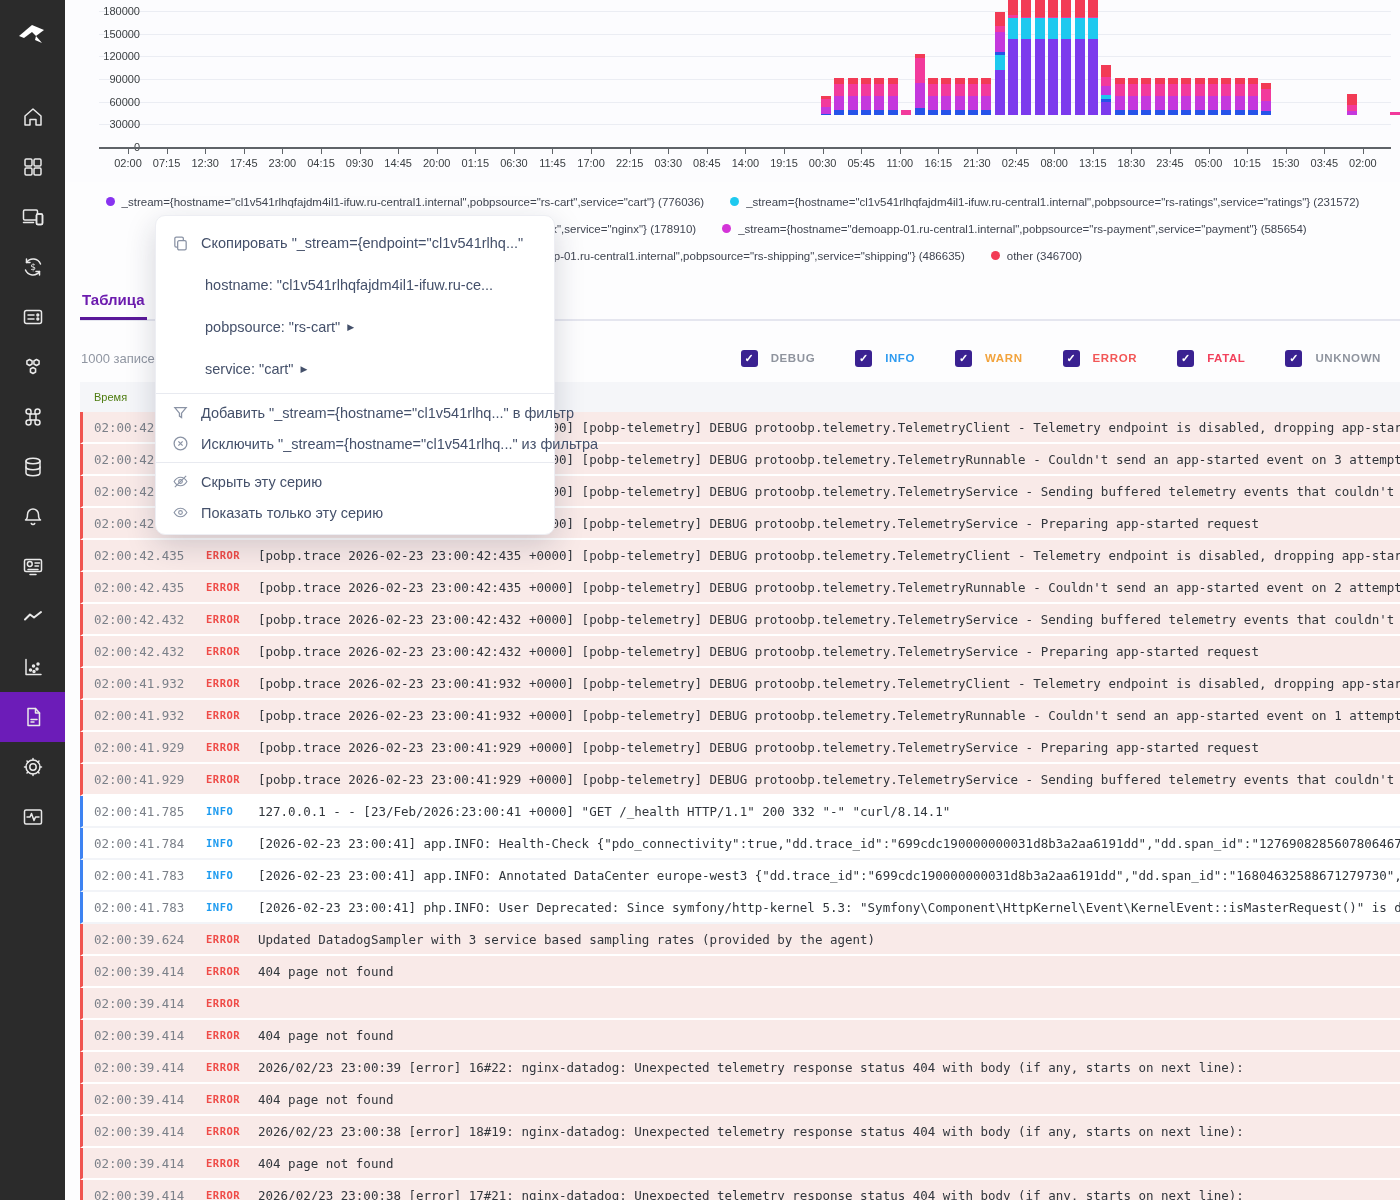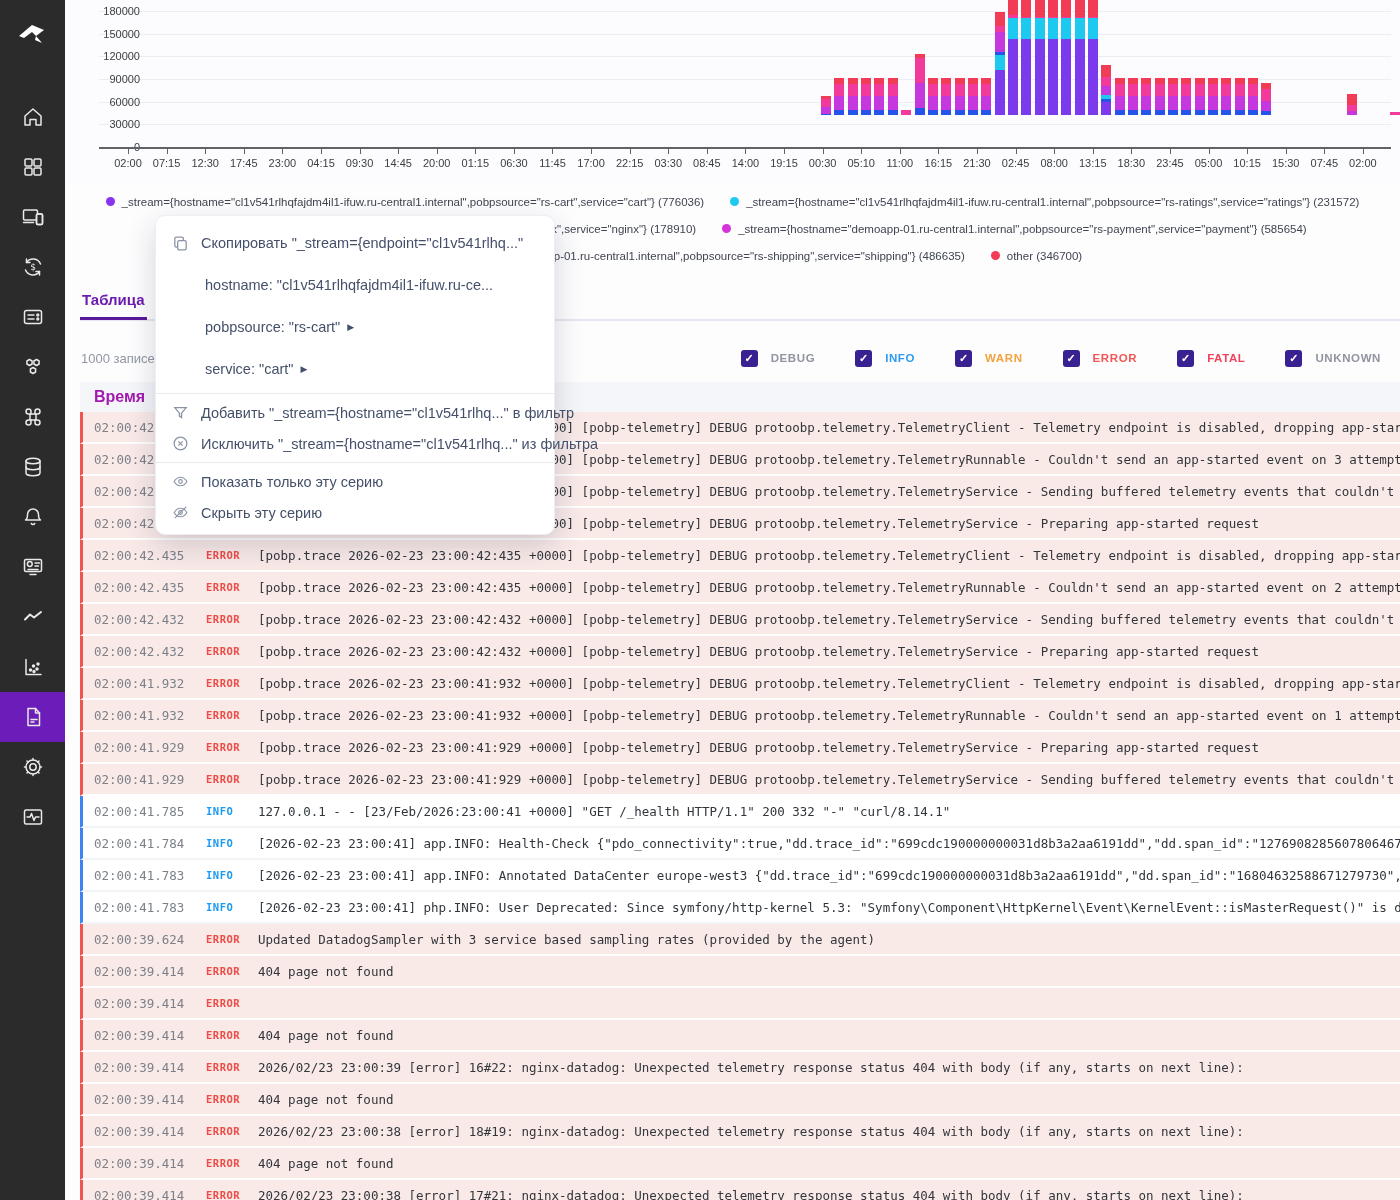--- a/index.html
+++ b/index.html
@@ -35,21 +35,21 @@
            align-items:center;justify-content:space-between;}
   .records{font-size:13px;color:#9096a2;}
   .levels{display:flex;align-items:center;gap:40px;padding-right:0px;}
   .level{display:flex;align-items:center;gap:13px;cursor:pointer;}
   .cbx{width:17px;height:17px;border-radius:3px;background:#3a2191;display:flex;align-items:center;
        justify-content:center;color:#fff;font-size:11px;font-weight:700;}
   .lvl-label{font-size:11.5px;font-weight:700;letter-spacing:.6px;}
   
   .thead{position:absolute;left:80px;top:382px;width:1320px;height:30px;background:#f5f6f9;
          display:flex;align-items:center;border-bottom:1px solid #e7e9f0;}
-  .thead span{padding-left:14px;font-size:16px;font-weight:700;color:#a21caf;}
+  .thead span{padding-left:14px;font-size:11px;font-weight:400;color:#4d7c0f;}
   .rows{position:absolute;left:80px;top:412px;width:1320px;bottom:0;overflow:hidden;}
   .row{height:30px;display:flex;align-items:center;border-left:3px solid;cursor:pointer;}
   .row.error{background:#f9eae8;border-left-color:#f0544f;border-bottom:2px solid #fff;}
   .row.info{background:#ffffff;border-left-color:#3e83f2;border-bottom:2px solid #f2f4f8;}
   .row .t{width:112px;padding-left:11px;color:#7b8089;font:12.5px "DejaVu Sans Mono",monospace;}
   .row .lvl{width:52px;font:700 10.5px "DejaVu Sans Mono",monospace;letter-spacing:.5px;}
   .lvl.error{color:#ef4b47;}
   .lvl.info{color:#1d9bf0;}
   .row .msg{flex:1;white-space:nowrap;overflow:hidden;color:#31363c;font:12.5px "DejaVu Sans Mono",monospace;}
   
@@ -452,21 +452,21 @@
         <div class="xlab" style="left: 563.26px;">03:30</div>
         <div class="xtick" style="left: 601.85px;"></div>
         <div class="xlab" style="left: 601.85px;">08:45</div>
         <div class="xtick" style="left: 640.44px;"></div>
         <div class="xlab" style="left: 640.44px;">14:00</div>
         <div class="xtick" style="left: 679.03px;"></div>
         <div class="xlab" style="left: 679.03px; text-align: center;">19:15</div>
         <div class="xtick" style="left: 717.62px;"></div>
         <div class="xlab" style="left: 717.62px;">00:30</div>
         <div class="xtick" style="left: 756.21px;"></div>
-        <div class="xlab" style="left: 756.21px;">05:10</div>
+        <div class="xlab" style="left: 756.21px;">05:45</div>
         <div class="xtick" style="left: 794.8px;"></div>
         <div class="xlab" style="left: 794.8px;">11:00</div>
         <div class="xtick" style="left: 833.39px;"></div>
         <div class="xlab" style="left: 833.39px;">16:15</div>
         <div class="xtick" style="left: 871.98px;"></div>
         <div class="xlab" style="left: 871.98px;">21:30</div>
         <div class="xtick" style="left: 910.57px;"></div>
         <div class="xlab" style="left: 910.57px;">02:45</div>
         <div class="xtick" style="left: 949.16px;"></div>
         <div class="xlab" style="left: 949.16px;">08:00</div>
@@ -476,21 +476,21 @@
         <div class="xlab" style="left: 1026.34px;">18:30</div>
         <div class="xtick" style="left: 1064.93px;"></div>
         <div class="xlab" style="left: 1064.93px;">23:45</div>
         <div class="xtick" style="left: 1103.52px;"></div>
         <div class="xlab" style="left: 1103.52px;">05:00</div>
         <div class="xtick" style="left: 1142.11px;"></div>
         <div class="xlab" style="left: 1142.11px;">10:15</div>
         <div class="xtick" style="left: 1180.7px;"></div>
         <div class="xlab" style="left: 1180.7px;">15:30</div>
         <div class="xtick" style="left: 1219.29px;"></div>
-        <div class="xlab" style="left: 1219.29px;">07:45</div>
+        <div class="xlab" style="left: 1219.29px;">03:45</div>
         <div class="xtick" style="left: 1257.88px;"></div>
         <div class="xlab" style="left: 1257.88px;">02:00</div>
       </div>
   </section>
 
   <div class="legend" id="legend">
       <div class="lrow">
         <div class="litem">
           <div class="ldot" style="background: rgb(136, 51, 240);"></div>
           <div>_stream={hostname="cl1v541rlhqfajdm4il1-ifuw.ru-central1.internal",pobpsource="rs-cart",service="cart"} (776036)</div>
@@ -725,29 +725,29 @@
         </svg>
       </span>
       <span>Исключить "_stream={hostname="cl1v541rlhq..." из фильтра</span>
     </div>
     <div class="menu-divider"></div>
     <div class="menu-item short">
       <span class="micon">
         <svg width="17" height="17" viewBox="0 0 24 24" fill="none" stroke="currentColor" stroke-width="1.6">
           <path d="M3 12s3.5-6 9-6 9 6 9 6-3.5 6-9 6-9-6-9-6z"></path>
             <circle cx="12" cy="12" r="2.6"></circle>
+            <path d="M4 20L20 4"></path>
         </svg>
       </span>
-      <span>Показать только эту серию</span>
+      <span>Скрыть эту серию</span>
     </div>
     <div class="menu-item short">
       <span class="micon">
         <svg width="17" height="17" viewBox="0 0 24 24" fill="none" stroke="currentColor" stroke-width="1.6">
           <path d="M3 12s3.5-6 9-6 9 6 9 6-3.5 6-9 6-9-6-9-6z"></path>
             <circle cx="12" cy="12" r="2.6"></circle>
-            <path d="M4 20L20 4"></path>
         </svg>
       </span>
-      <span>Скрыть эту серию</span>
+      <span>Показать только эту серию</span>
     </div>
   </div>
 
 </div>
 
 </body></html>

